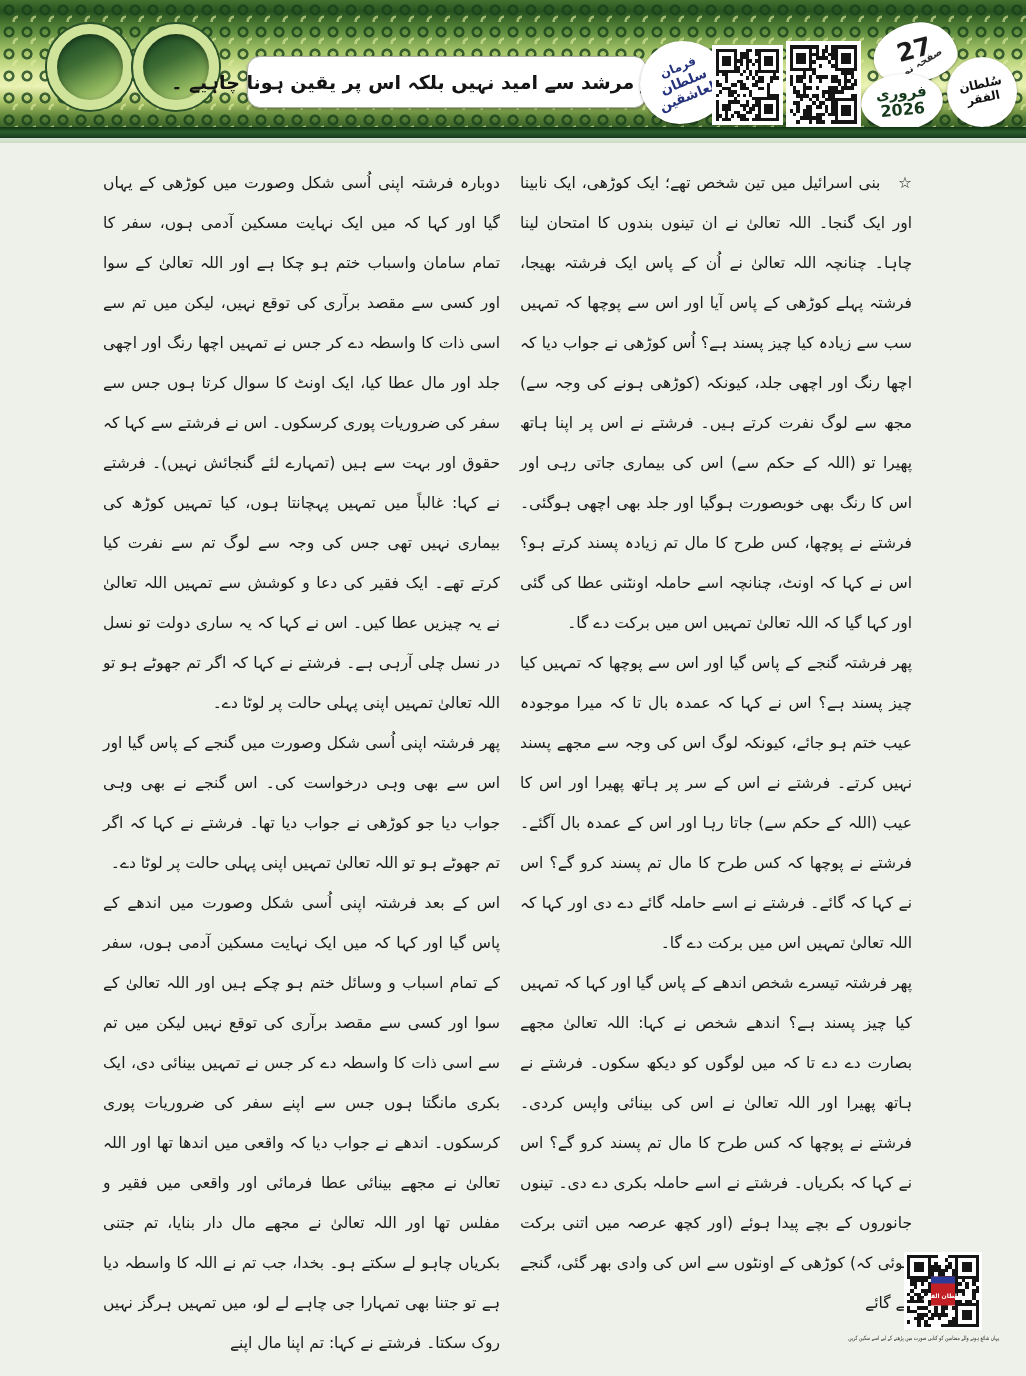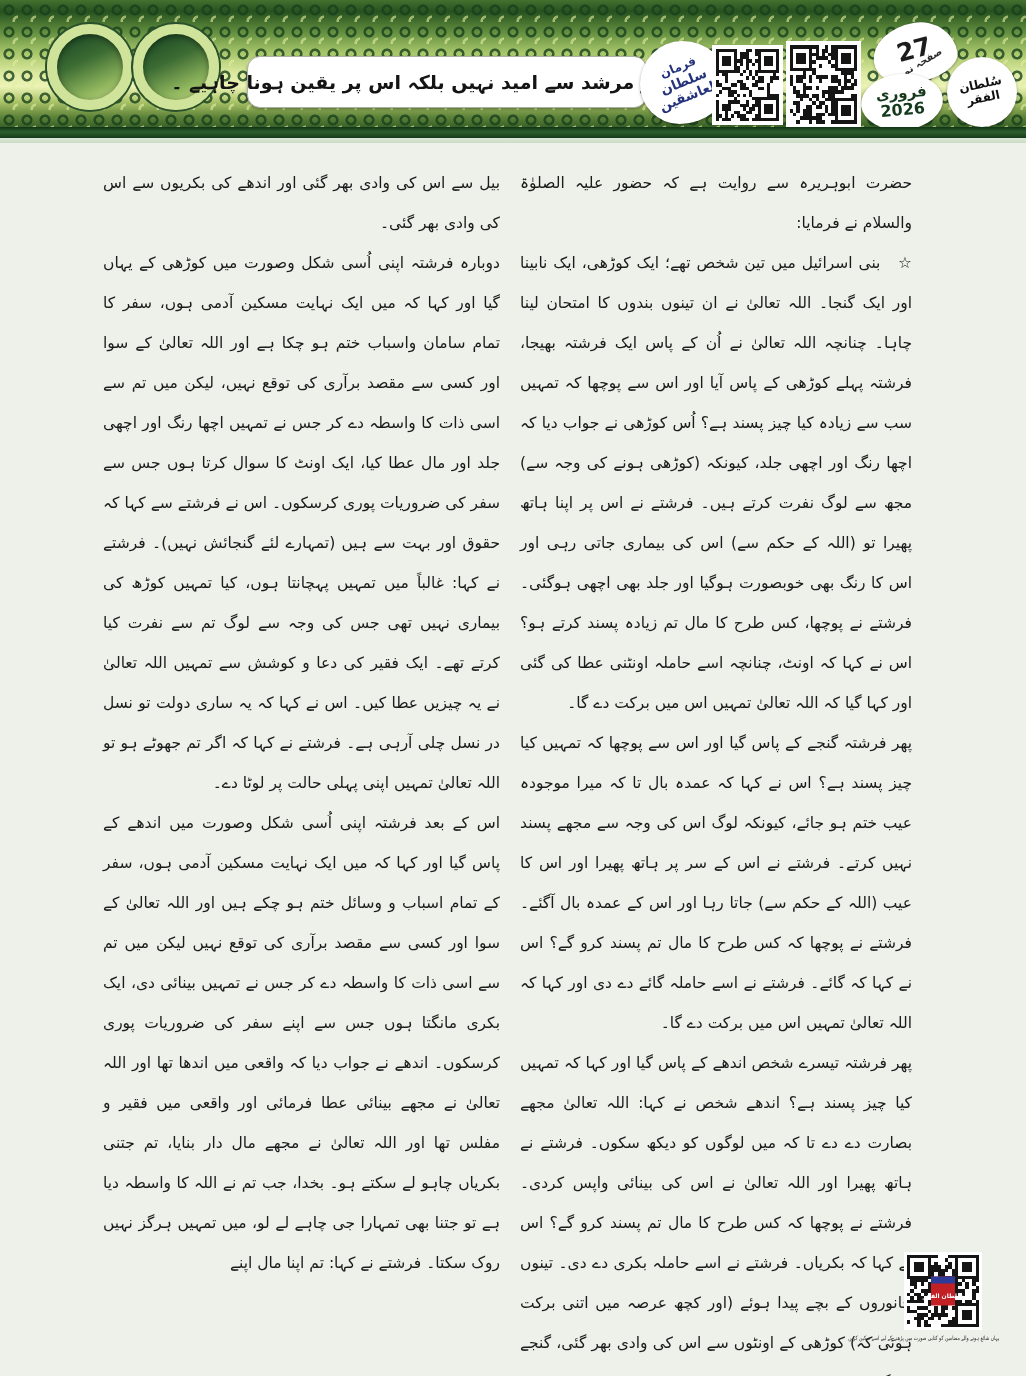--- a/index.html
+++ b/index.html
@@ -589,28 +589,27 @@
   </div>
   <div class="logo-badge">
     <span class="logo-text">سُلطان الفقر</span>
   </div>
 </div>
 <div class="stripe"></div>
 <div class="stripe-light"></div>
 
 <main>
   <section class="col col-right">
-      <p class="para">حضرت ابوہریرہ سے روایت ہے کہ حضور علیہ الصلوٰۃ والسلام نے فرمایا:</p>
       <p class="para">☆&nbsp;&nbsp; بنی اسرائیل میں تین شخص تھے؛ ایک کوڑھی، ایک نابینا اور ایک گنجا۔ اللہ تعالیٰ نے ان تینوں بندوں کا امتحان لینا چاہا۔ چنانچہ اللہ تعالیٰ نے اُن کے پاس ایک فرشتہ بھیجا، فرشتہ پہلے کوڑھی کے پاس آیا اور اس سے پوچھا کہ تمہیں سب سے زیادہ کیا چیز پسند ہے؟ اُس کوڑھی نے جواب دیا کہ اچھا رنگ اور اچھی جلد، کیونکہ (کوڑھی ہونے کی وجہ سے) مجھ سے لوگ نفرت کرتے ہیں۔ فرشتے نے اس پر اپنا ہاتھ پھیرا تو (اللہ کے حکم سے) اس کی بیماری جاتی رہی اور اس کا رنگ بھی خوبصورت ہوگیا اور جلد بھی اچھی ہوگئی۔ فرشتے نے پوچھا، کس طرح کا مال تم زیادہ پسند کرتے ہو؟ اس نے کہا کہ اونٹ، چنانچہ اسے حاملہ اونٹنی عطا کی گئی اور کہا گیا کہ اللہ تعالیٰ تمہیں اس میں برکت دے گا۔</p>
       <p class="para">پھر فرشتہ گنجے کے پاس گیا اور اس سے پوچھا کہ تمہیں کیا چیز پسند ہے؟ اس نے کہا کہ عمدہ بال تا کہ میرا موجودہ عیب ختم ہو جائے، کیونکہ لوگ اس کی وجہ سے مجھے پسند نہیں کرتے۔ فرشتے نے اس کے سر پر ہاتھ پھیرا اور اس کا عیب (اللہ کے حکم سے) جاتا رہا اور اس کے عمدہ بال آگئے۔ فرشتے نے پوچھا کہ کس طرح کا مال تم پسند کرو گے؟ اس نے کہا کہ گائے۔ فرشتے نے اسے حاملہ گائے دے دی اور کہا کہ اللہ تعالیٰ تمہیں اس میں برکت دے گا۔</p>
       <p class="para">پھر فرشتہ تیسرے شخص اندھے کے پاس گیا اور کہا کہ تمہیں کیا چیز پسند ہے؟ اندھے شخص نے کہا: اللہ تعالیٰ مجھے بصارت دے دے تا کہ میں لوگوں کو دیکھ سکوں۔ فرشتے نے ہاتھ پھیرا اور اللہ تعالیٰ نے اس کی بینائی واپس کردی۔ فرشتے نے پوچھا کہ کس طرح کا مال تم پسند کرو گے؟ اس نے کہا کہ بکریاں۔ فرشتے نے اسے حاملہ بکری دے دی۔ تینوں جانوروں کے بچے پیدا ہوئے (اور کچھ عرصہ میں اتنی برکت ہوئی کہ) کوڑھی کے اونٹوں سے اس کی وادی بھر گئی، گنجے کے گائے</p>
     </section>
   <section class="col col-left">
-      <p class="para">بیل سے اس کی وادی بھر گئی اور اندھے کی بکریوں سے اس کی وادی بھر گئی۔</p>
       <p class="para">دوبارہ فرشتہ اپنی اُسی شکل وصورت میں کوڑھی کے یہاں گیا اور کہا کہ میں ایک نہایت مسکین آدمی ہوں، سفر کا تمام سامان واسباب ختم ہو چکا ہے اور اللہ تعالیٰ کے سوا اور کسی سے مقصد برآری کی توقع نہیں، لیکن میں تم سے اسی ذات کا واسطہ دے کر جس نے تمہیں اچھا رنگ اور اچھی جلد اور مال عطا کیا، ایک اونٹ کا سوال کرتا ہوں جس سے سفر کی ضروریات پوری کرسکوں۔ اس نے فرشتے سے کہا کہ حقوق اور بہت سے ہیں (تمہارے لئے گنجائش نہیں)۔ فرشتے نے کہا: غالباً میں تمہیں پہچانتا ہوں، کیا تمہیں کوڑھ کی بیماری نہیں تھی جس کی وجہ سے لوگ تم سے نفرت کیا کرتے تھے۔ ایک فقیر کی دعا و کوشش سے تمہیں اللہ تعالیٰ نے یہ چیزیں عطا کیں۔ اس نے کہا کہ یہ ساری دولت تو نسل در نسل چلی آرہی ہے۔ فرشتے نے کہا کہ اگر تم جھوٹے ہو تو اللہ تعالیٰ تمہیں اپنی پہلی حالت پر لوٹا دے۔</p>
+      <p class="para">پھر فرشتہ اپنی اُسی شکل وصورت میں گنجے کے پاس گیا اور اس سے بھی وہی درخواست کی۔ اس گنجے نے بھی وہی جواب دیا جو کوڑھی نے جواب دیا تھا۔ فرشتے نے کہا کہ اگر تم جھوٹے ہو تو اللہ تعالیٰ تمہیں اپنی پہلی حالت پر لوٹا دے۔</p>
       <p class="para">اس کے بعد فرشتہ اپنی اُسی شکل وصورت میں اندھے کے پاس گیا اور کہا کہ میں ایک نہایت مسکین آدمی ہوں، سفر کے تمام اسباب و وسائل ختم ہو چکے ہیں اور اللہ تعالیٰ کے سوا اور کسی سے مقصد برآری کی توقع نہیں لیکن میں تم سے اسی ذات کا واسطہ دے کر جس نے تمہیں بینائی دی، ایک بکری مانگتا ہوں جس سے اپنے سفر کی ضروریات پوری کرسکوں۔ اندھے نے جواب دیا کہ واقعی میں اندھا تھا اور اللہ تعالیٰ نے مجھے بینائی عطا فرمائی اور واقعی میں فقیر و مفلس تھا اور اللہ تعالیٰ نے مجھے مال دار بنایا، تم جتنی بکریاں چاہو لے سکتے ہو۔ بخدا، جب تم نے اللہ کا واسطہ دیا ہے تو جتنا بھی تمہارا جی چاہے لے لو، میں تمہیں ہرگز نہیں روک سکتا۔ فرشتے نے کہا: تم اپنا مال اپنے</p>
     </section>
 </main>
 
 <div class="footer-qr">
   <div class="qr qr-bottom">
     <div class="qr-grid">
         <i style="grid-row:1;grid-column:1"></i>
         <i style="grid-row:1;grid-column:2"></i>
         <i style="grid-row:1;grid-column:3"></i>

